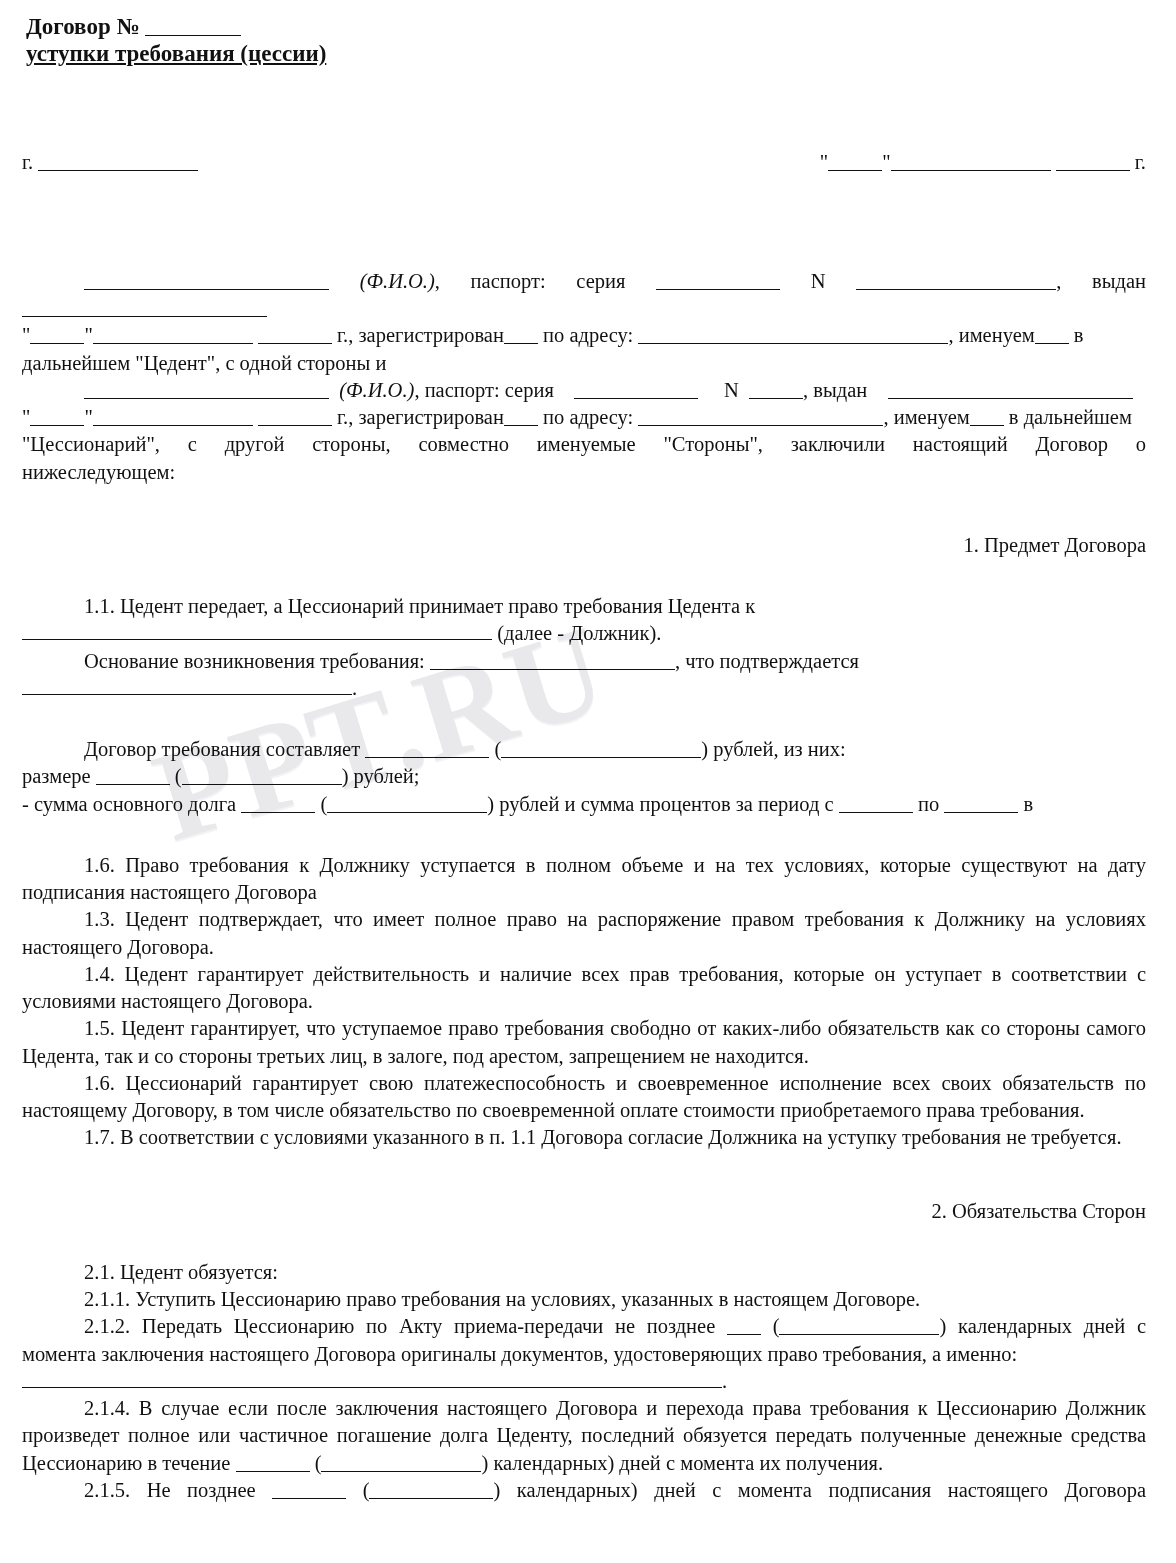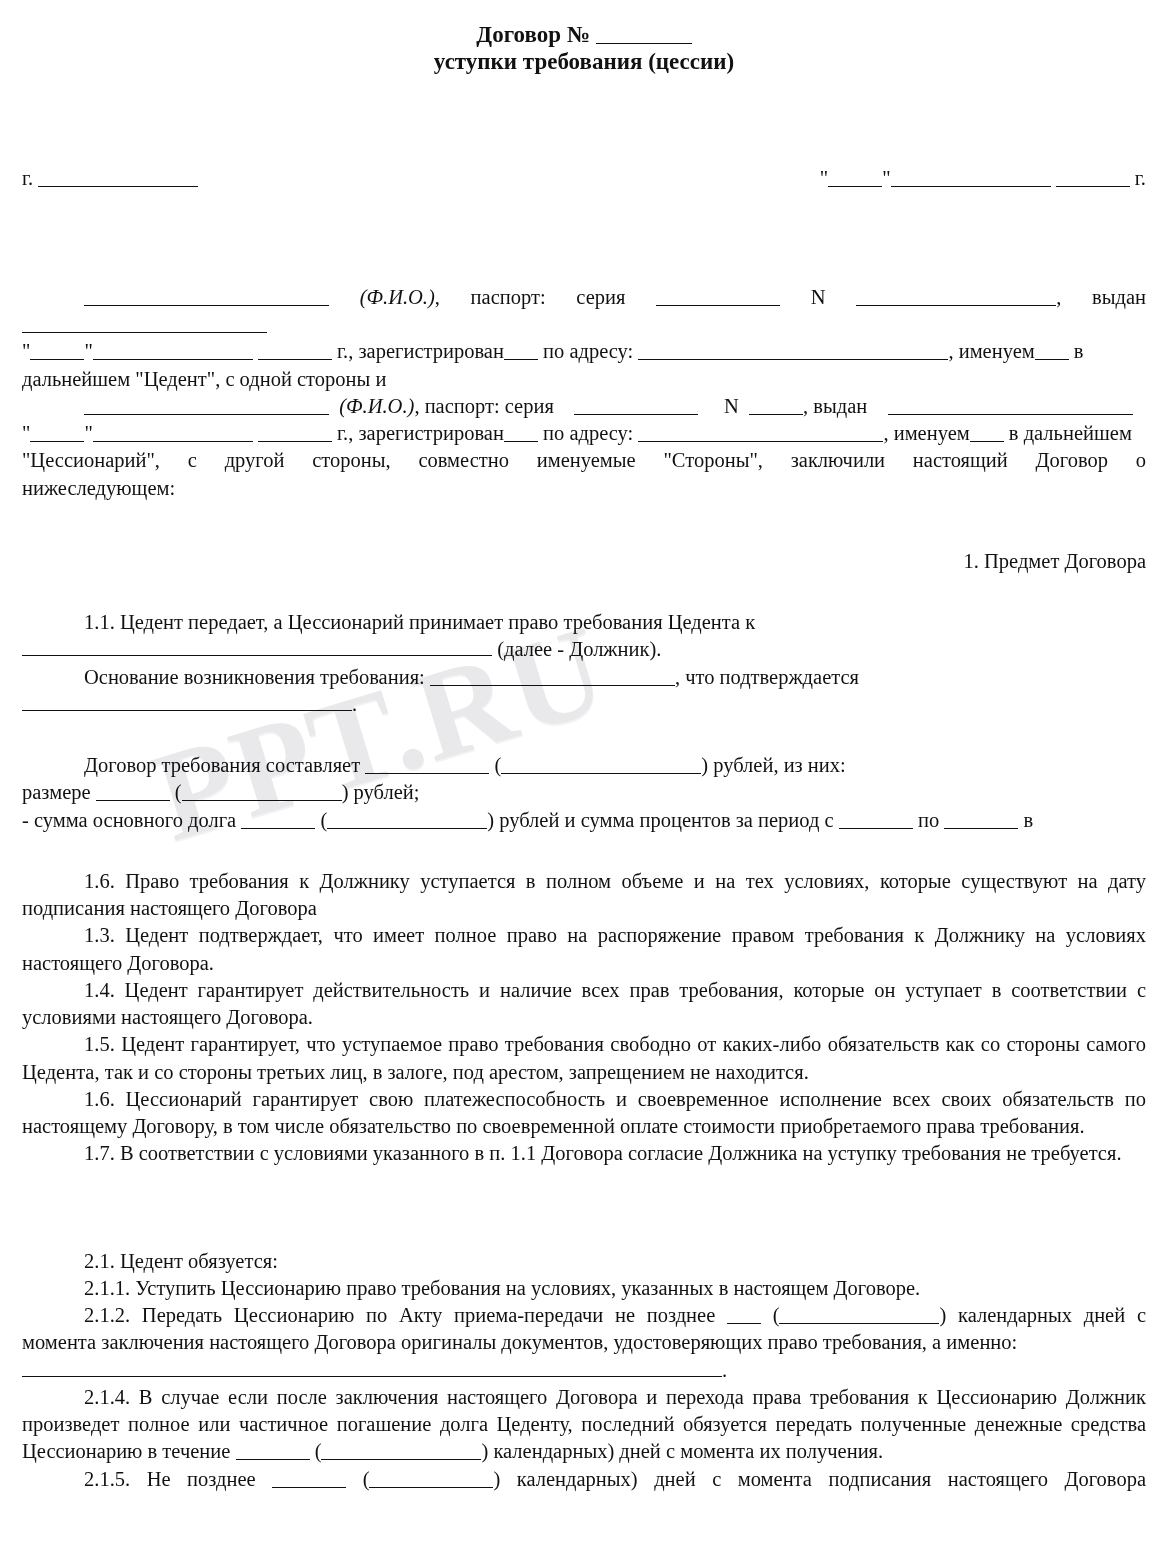--- a/index.html
+++ b/index.html
@@ -38,27 +38,26 @@
     font-weight: 700;
     letter-spacing: 2px;
     color: #e9e9ec;
     transform: rotate(-17deg);
     user-select: none;
     white-space: nowrap;
     text-shadow: 0 2px 0 #f3f3f5;
   }
   
   .doc-title {
-    text-align: center;
     font-weight: 700;
     font-size: 23px;
     line-height: 1.18;
-    margin: 12px;
-  }
-  .doc-title .line2 { display: block; }
+    margin: 4px;
+  }
+  .doc-title .line2 { display: block; text-decoration: underline; }
   .u-s { display: inline-block; border-bottom: 1.6px solid #111; height: 1em; vertical-align: -2px; }
   .u-xs  { width: 34px; }
   .u-sm  { width: 54px; }
   .u-md  { width: 74px; }
   .u-lg  { width: 96px; }
   .u-xl  { width: 124px; }
   .u-2xl { width: 160px; }
   .u-3xl { width: 200px; }
   .u-4xl { width: 245px; }
   .u-5xl { width: 310px; }
@@ -186,20 +185,21 @@
 
     <p class="t ind">1.6. Право требования к Должнику уступается в полном объеме и на тех условиях, которые существуют на дату подписания настоящего Договора</p>
     <p class="t ind">1.3. Цедент подтверждает, что имеет полное право на распоряжение правом требования к Должнику на условиях настоящего Договора.</p>
     <p class="t ind">1.4. Цедент гарантирует действительность и наличие всех прав требования, которые он уступает в соответствии с условиями настоящего Договора.</p>
     <p class="t ind">1.5. Цедент гарантирует, что уступаемое право требования свободно от каких-либо обязательств как со стороны самого Цедента, так и со стороны третьих лиц, в залоге, под арестом, запрещением не находится.</p>
     <p class="t ind">1.6. Цессионарий гарантирует свою платежеспособность и своевременное исполнение всех своих обязательств по настоящему Договору, в том числе обязательство по своевременной оплате стоимости приобретаемого права требования.</p>
     <p class="t ind">1.7. В соответствии с условиями указанного в п. 1.1 Договора согласие Должника на уступку требования не требуется.</p>
 
     <div class="spacer-l"></div>
 
+    <p class="t center">2. Обязательства Сторон</p>
 
     <div class="spacer-m"></div>
 
     <p class="t ind">2.1. Цедент обязуется:</p>
     <p class="t ind">2.1.1. Уступить Цессионарию право требования на условиях, указанных в настоящем Договоре.</p>
 
     <p class="t j-stretch">
       <span style="display:inline-block;width:62px"></span><span>2.1.2. Передать Цессионарию по Акту приема-передачи не позднее </span><span class="u-s u-xs"></span><span> (</span><span class="u-s u-2xl"></span><span>) календарных дней с</span>
     </p>
     <p class="t">момента заключения настоящего Договора оригиналы документов, удостоверяющих право требования, а именно:</p>

